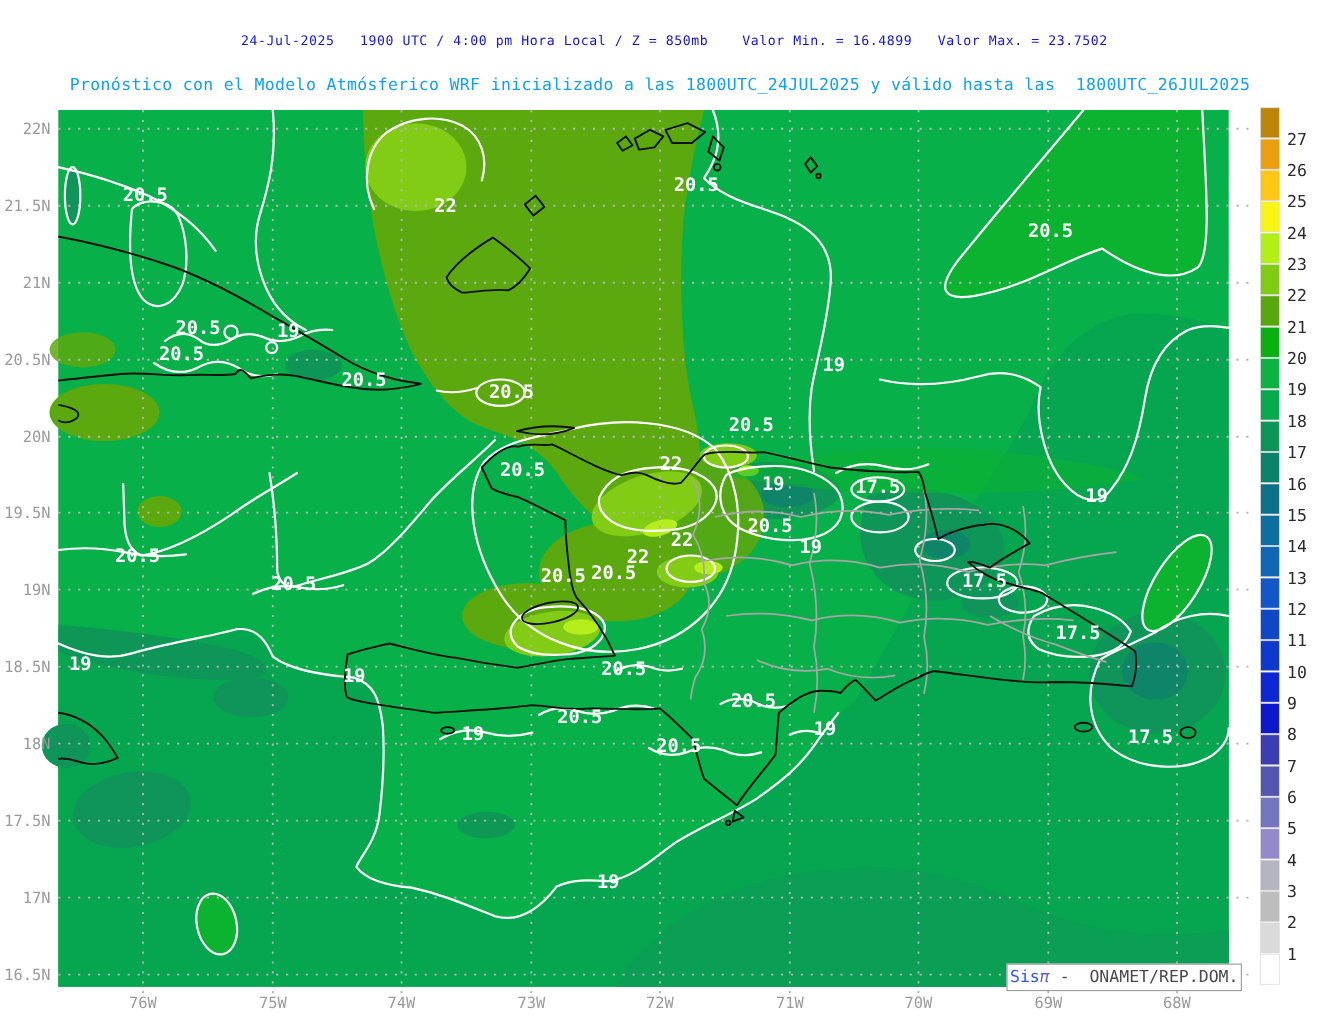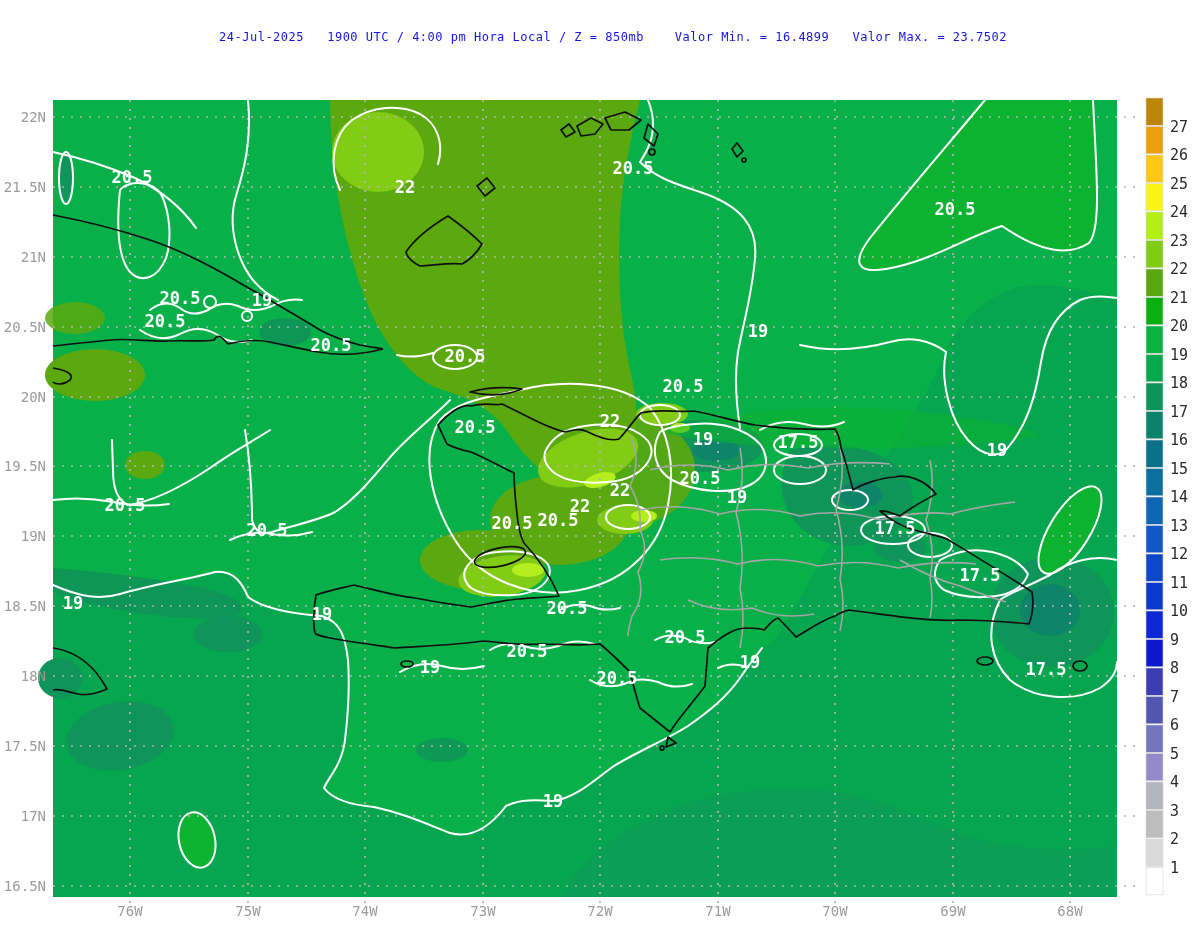--- a/index.html
+++ b/index.html
@@ -20,20 +20,21 @@
   #wmbox{position:absolute;left:915px;top:876px;width:212px;height:23px;background:#ffffff;
          border:1px solid #9a9a9a;font-size:15px;line-height:22px;text-align:center;white-space:pre;}
   #wmbox .s1{color:#2d55f2;} #wmbox .s2{color:#6a5ae0;font-style:italic;} #wmbox .s3{color:#4a4a4a;}
 </style>
 </head>
 <body>
 
 <div id="stage">
 
   <div id="sub1" class="hdr">24-Jul-2025   1900 UTC / 4:00 pm Hora Local / Z = 850mb    Valor Min. = 16.4899   Valor Max. = 23.7502</div>
+  <div id="sub2" class="hdr">Pronóstico con el Modelo Atmósferico WRF inicializado a las 1800UTC_24JUL2025 y válido hasta las  1800UTC_26JUL2025</div>
 
   <svg id="map" width="1200" height="927" viewBox="0 0 1200 927" style="position:absolute;left:0;top:0;">
 
     <g>
       <rect x="53" y="100" width="1064" height="797" fill="#07b048"></rect>
 
       <path fill="#05a64f" d="M53,585 C80,597 100,600 120,594 C150,585 185,580 215,572 C235,570 243,585 248,597
         C265,610 295,614 322,616 C340,622 345,635 348,660 C350,690 348,715 345,740 C342,765 328,778 324,788
         C332,799 352,805 374,807 C402,813 422,822 450,833 C472,839 490,827 506,806 C520,799 536,800 553,801
         C576,798 594,780 614,766 C640,750 666,740 688,726 C708,712 726,698 740,678 C752,660 764,648 778,636
@@ -336,13 +337,14 @@
         <text class="cblabel" x="1170" y="701.5">7</text>
         <text class="cblabel" x="1170" y="730">6</text>
         <text class="cblabel" x="1170" y="758.5">5</text>
         <text class="cblabel" x="1170" y="787">4</text>
         <text class="cblabel" x="1170" y="815.5">3</text>
         <text class="cblabel" x="1170" y="844">2</text>
         <text class="cblabel" x="1170" y="872.5">1</text>
       </g>
   </svg>
 
+  <div id="wmbox"><span class="s1">Sis</span><span class="s2">π</span><span class="s3"> -  ONAMET/REP.DOM.</span></div>
 </div>
 
 </body></html>

